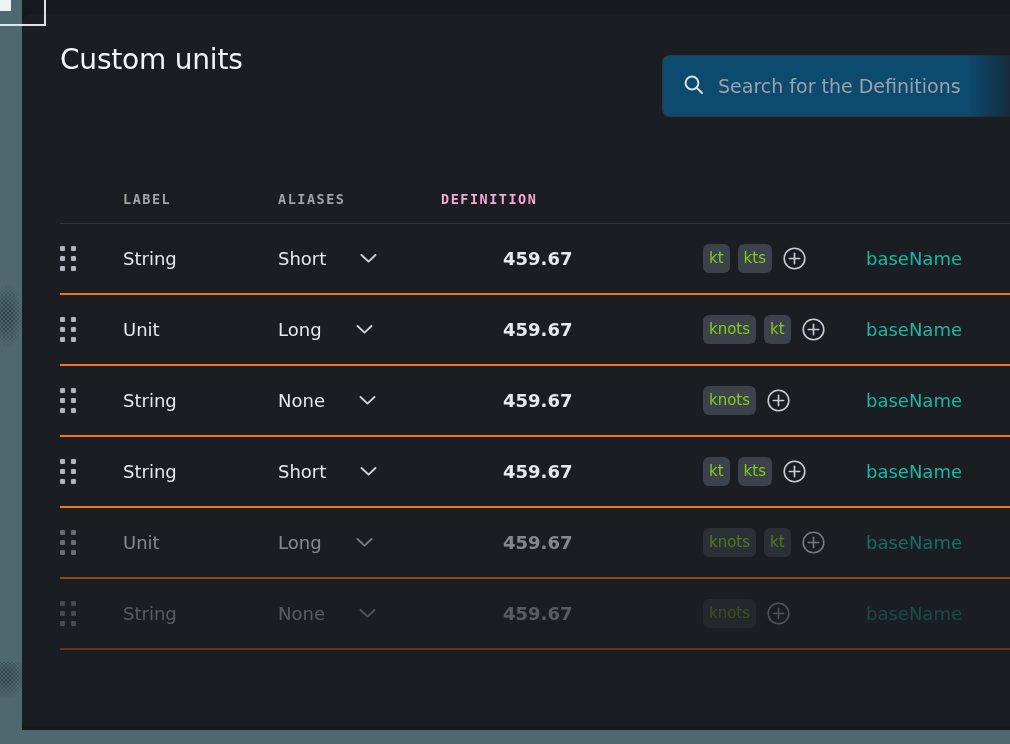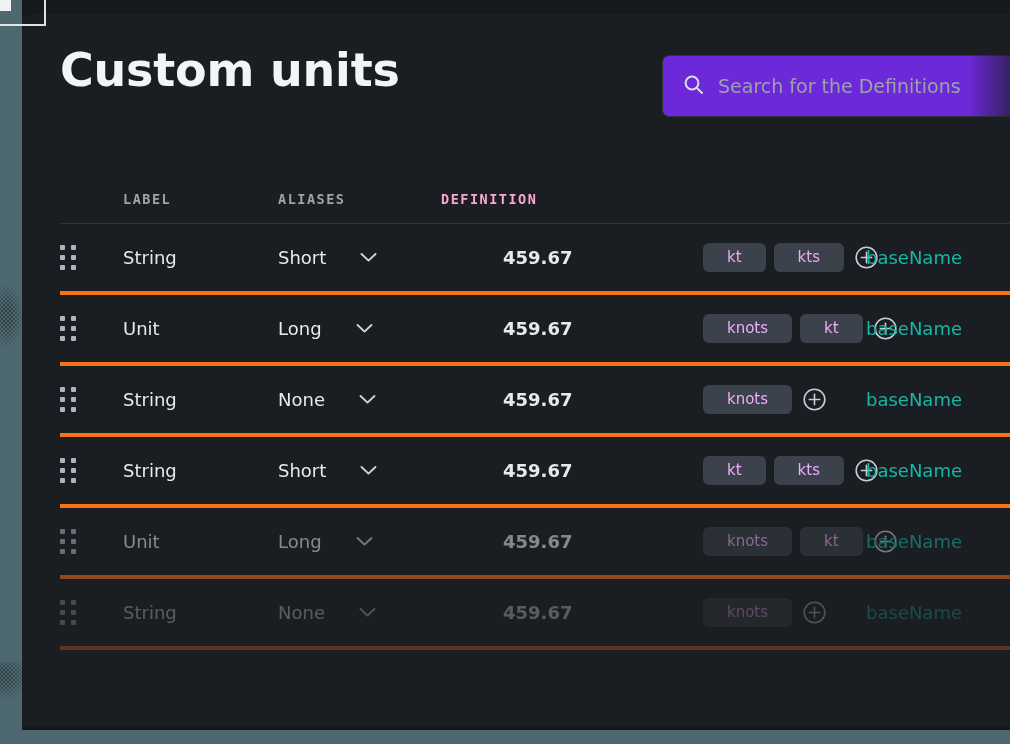--- a/index.html
+++ b/index.html
@@ -87,43 +87,43 @@
 
   #card-inner {
     position: absolute;
     inset: 0;
     padding: 30px 0 0 38px;
     box-sizing: border-box;
   }
 
   
   #page-title {
-    font-size: 46px;
-    font-weight: 700;
+    font-size: 28px;
+    font-weight: 400;
     color: #f2f5f7;
     letter-spacing: -0.2px;
     margin: 0;
     line-height: 1.15;
     font-family: "DejaVu Sans", "Liberation Sans", sans-serif;
   }
   #page-subtitle {
     margin: 14px 0 0 0;
     font-size: 15.5px;
     color: #b7bfc8;
     line-height: 1.3;
   }
 
   
   #search-wrap {
     position: absolute;
     left: 640px;
     top: 41px;
     width: 348px;
     height: 62px;
-    background: #6d28d9;
+    background: #0c4a6e;
     border: 1px solid #31373d;
     border-right: none;
     border-radius: 7px 0 0 7px;
     display: flex;
     align-items: center;
     padding-left: 20px;
     box-sizing: border-box;
     -webkit-mask-image: linear-gradient(to right, #000 0%, #000 88%, rgba(0,0,0,0.35) 100%);
     mask-image: linear-gradient(to right, #000 0%, #000 88%, rgba(0,0,0,0.35) 100%);
   }
@@ -146,21 +146,21 @@
     left: 38px;
     top: 160px;
     right: 0;
     bottom: 0;
   }
 
   .row {
     display: flex;
     align-items: center;
     height: 71px;
-    border-bottom: 4px solid #f97316;
+    border-bottom: 2px solid #f97316;
     box-sizing: border-box;
   }
   #thead-row {
     height: 50px;
     border-bottom: 1px solid #2f343a;
   }
 
   .c-handle  { width: 63px; flex: 0 0 63px; display: flex; align-items: center; }
   .c-label   { width: 155px; flex: 0 0 155px; }
   .c-prefix  { width: 225px; flex: 0 0 225px; display: flex; align-items: center; }
@@ -206,24 +206,24 @@
     display: flex;
     align-items: center;
     gap: 34px;
     cursor: pointer;
   }
   .chev { display: block; flex: 0 0 auto; }
 
   
   .chip {
     background: #3b424b;
-    color: #f0abfc;
+    color: #84cc16;
     font-size: 15px;
     border-radius: 6px;
-    padding: 7px 24px;
+    padding: 7px 6px;
     line-height: 1;
     white-space: nowrap;
     font-family: "DejaVu Sans", "Liberation Sans", sans-serif;
   }
   .add-btn {
     flex: 0 0 auto;
     display: inline-flex;
     align-items: center;
     justify-content: center;
     cursor: pointer;

